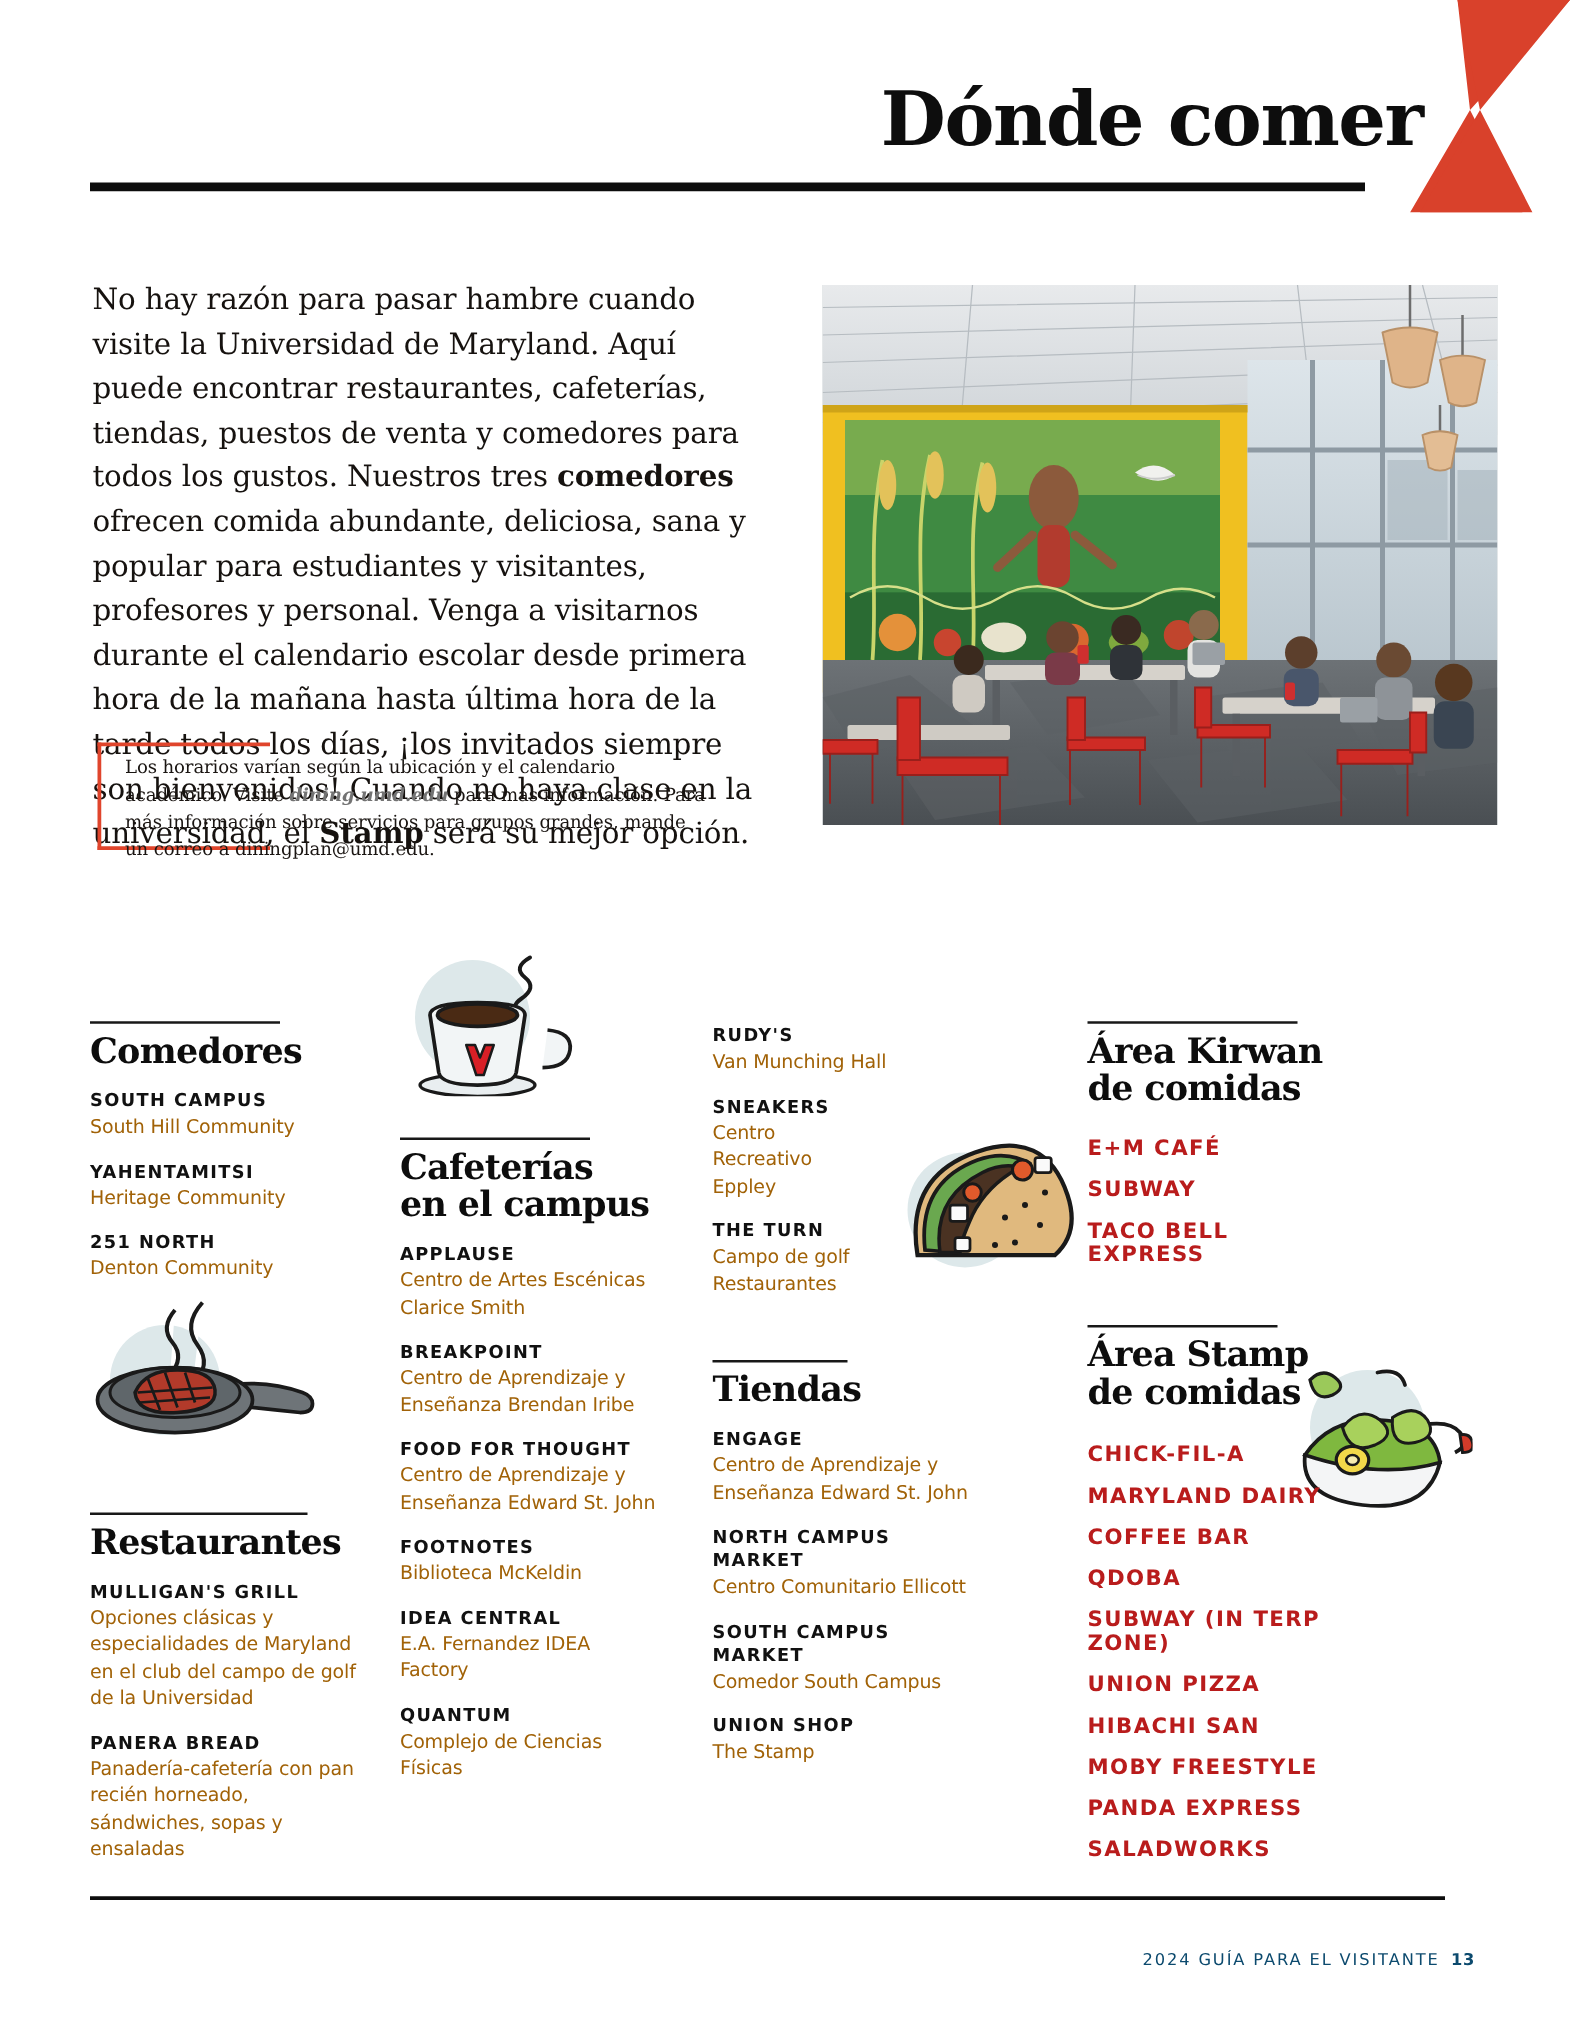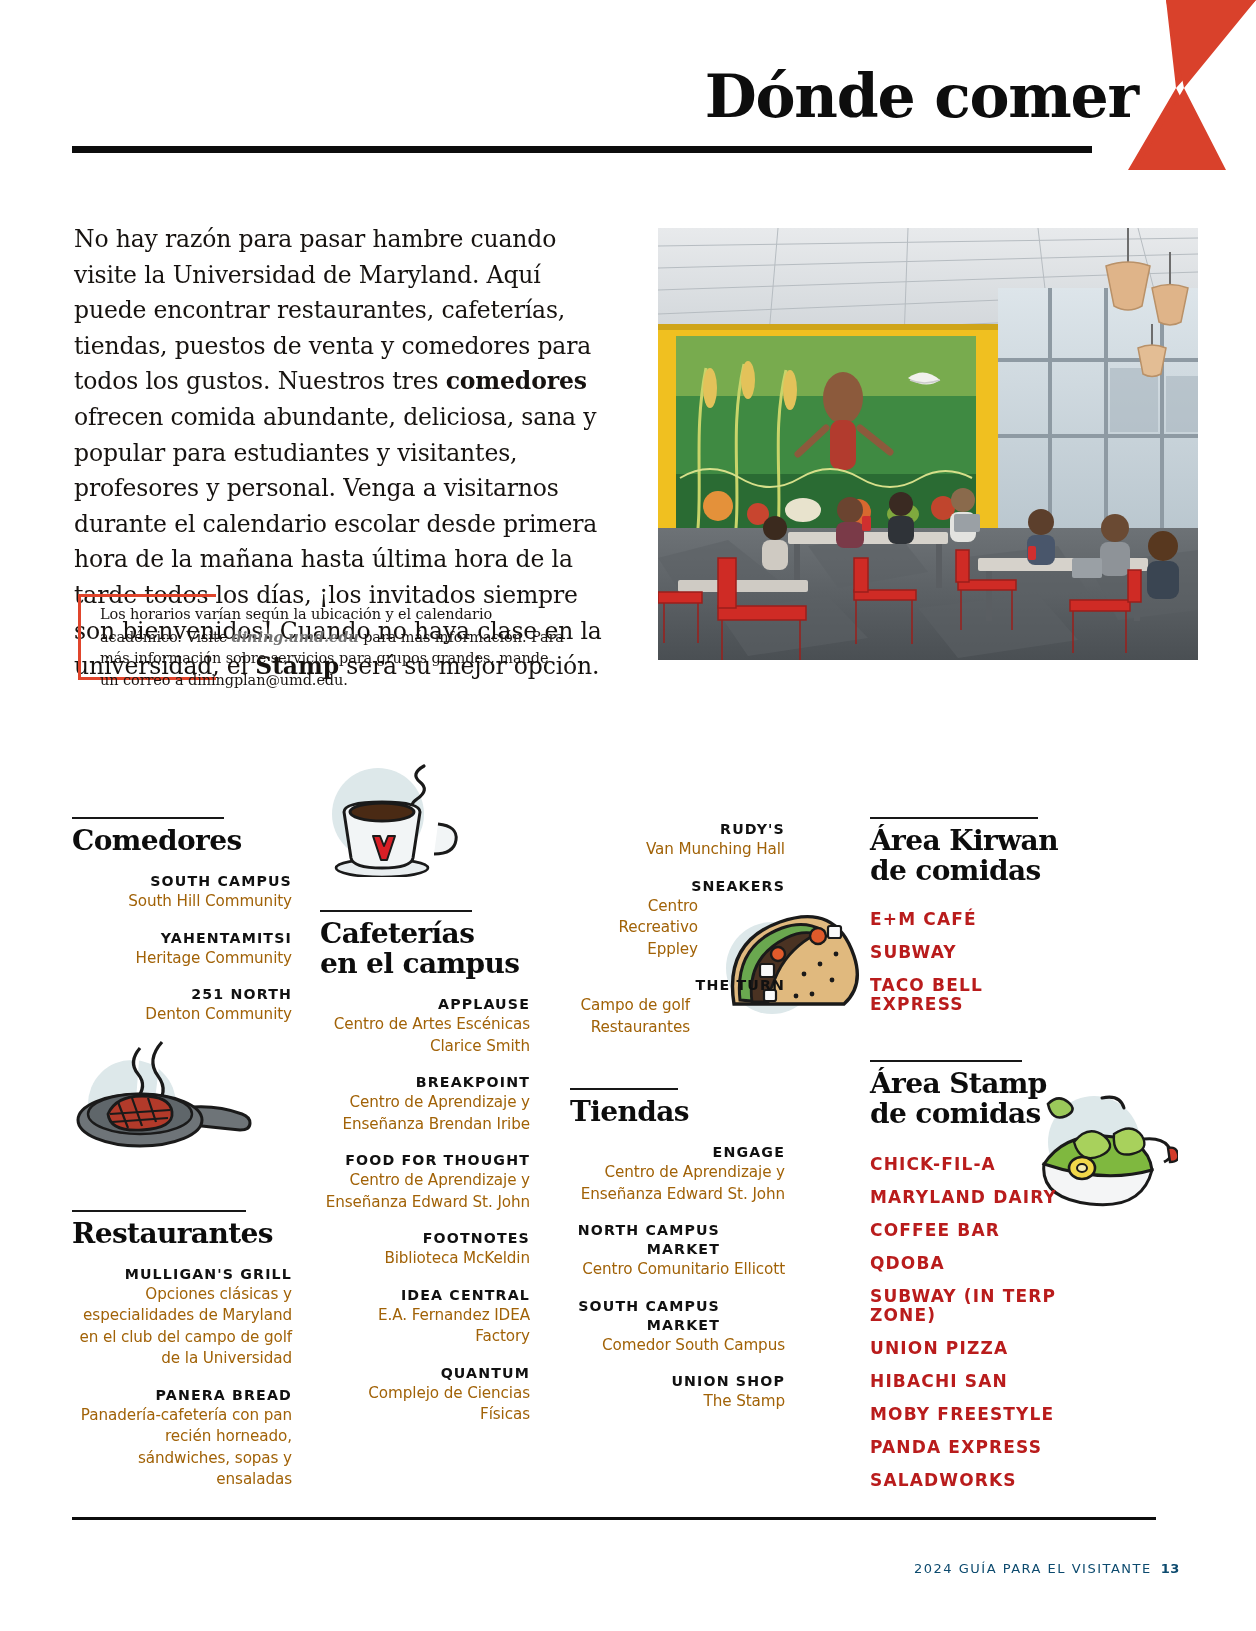--- a/index.html
+++ b/index.html
@@ -66,21 +66,21 @@
   .rule.w168{width:168px;}
   .rule.w108{width:108px;}
   .rule.w174{width:174px;}
 
   h2.sec{
     font-family:"DejaVu Serif","Liberation Serif",serif;
     font-weight:700;font-size:28px;line-height:30px;
     color:#0d0d0d;margin:7px 0 16px 0;letter-spacing:-0.6px;
   }
 
-  .entry{margin-bottom:16px;text-align:right;}
+  .entry{margin-bottom:16px;}
   .entry .nm{
     font-family:"DejaVu Sans","Liberation Sans",sans-serif;
     font-weight:700;font-size:14.2px;letter-spacing:1.15px;
     color:#111;line-height:19px;text-transform:uppercase;
   }
   .entry .ds{
     font-family:"DejaVu Sans","Liberation Sans",sans-serif;
     font-weight:400;font-size:15.2px;letter-spacing:-0.1px;
     color:#a16207;line-height:21.5px;
   }

